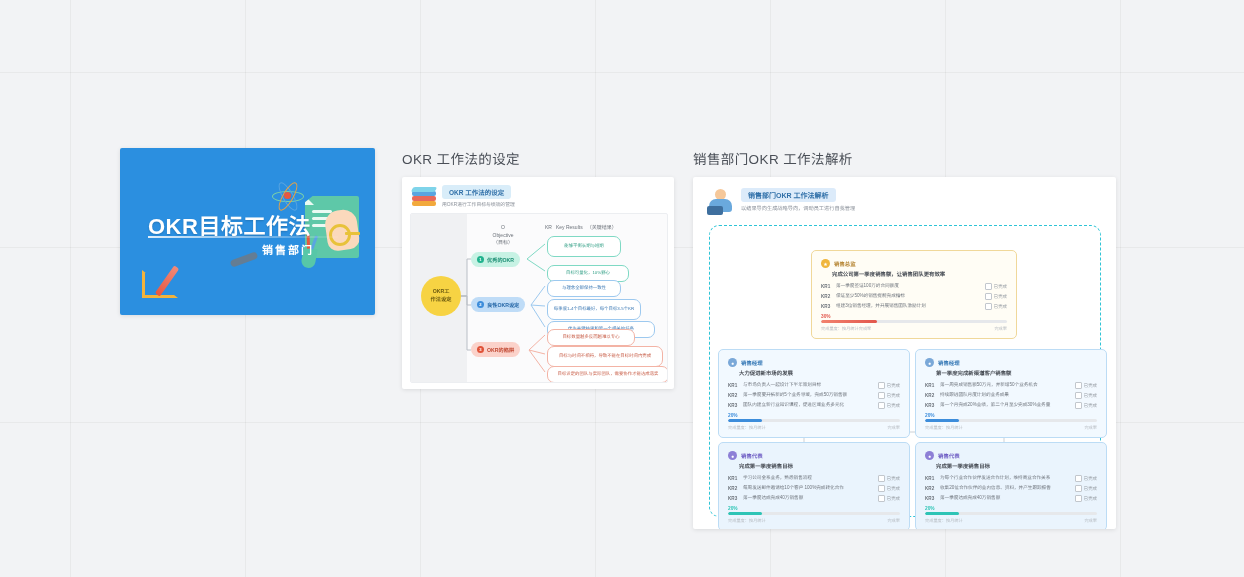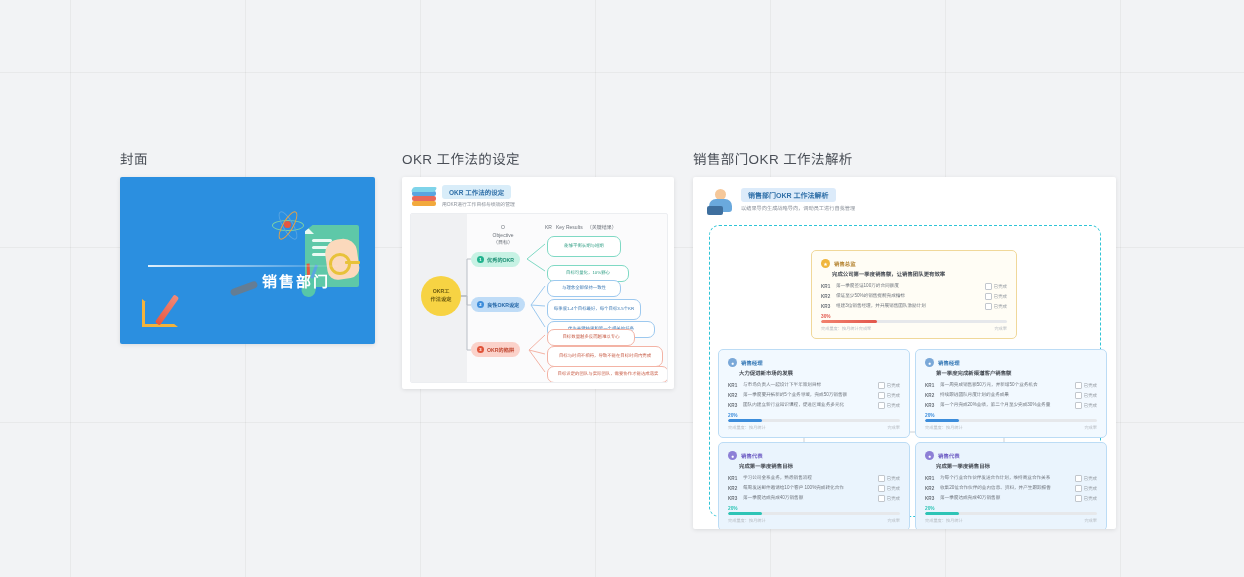--- a/index.html
+++ b/index.html
@@ -41,21 +41,21 @@
     font-size:22px;font-weight:bold;color:#fff;
     letter-spacing:.5px;text-shadow:0 1px 2px rgba(0,0,0,.18);
     white-space:nowrap;
   }
   .cv-rule{
     position:absolute;left:28px;top:88px;width:190px;height:2px;
     background:linear-gradient(to right,rgba(255,255,255,.85),rgba(255,255,255,.05));
   }
   .cv-sub{
     position:absolute;left:142px;top:93px;
-    font-size:15px;color:#fff;font-weight:bold;letter-spacing:2px;
+    font-size:11px;color:#fff;font-weight:bold;letter-spacing:2px;
     white-space:nowrap;
   }
   
   .cv-doc{position:absolute;left:185px;top:48px;width:54px;height:62px;
     background:#5ec8a8;border-radius:2px;
     clip-path:polygon(14% 0,100% 0,100% 100%,0 100%,0 10%);}
   .cv-doc:after{content:"";position:absolute;left:0;top:0;width:9px;height:9px;
     background:#eafaf3;clip-path:polygon(0 0,100% 100%,0 100%);}
   .cv-line{position:absolute;background:#eafaf3;height:2.5px;border-radius:2px;}
   .cv-l1{left:192px;top:62px;width:20px;}
@@ -215,37 +215,37 @@
   }
 </style>
 </head>
 <body>
 
 <div id="grid"></div>
 
 <div id="stage">
 
   <div class="section" id="sec-cover">
-    <div class="sec-label">封面</div>
     <div class="slide" id="slide-cover">
       <div class="cv-atom">
           <span></span>
           <span></span>
           <span></span>
         </div>
       <div class="cv-doc"></div>
       <div class="cv-line cv-l1"></div>
       <div class="cv-line cv-l2"></div>
       <div class="cv-line cv-l3"></div>
       <div class="cv-hand"></div>
       <div class="cv-key"></div>
       <div class="cv-brush"></div>
       <div class="cv-swoosh"></div>
       <div class="cv-ruler"></div>
       <div class="cv-pencil"></div>
+      <div class="cv-title">OKR目标工作法</div>
       <div class="cv-rule"></div>
       <div class="cv-sub">销售部门</div>
     </div>
   </div>
 
   <div class="section" id="sec-okr">
     <div class="sec-label">销售部门OKR 工作法解析</div>
     <div class="slide" id="slide-okr">
 
       <div class="ok-head">

